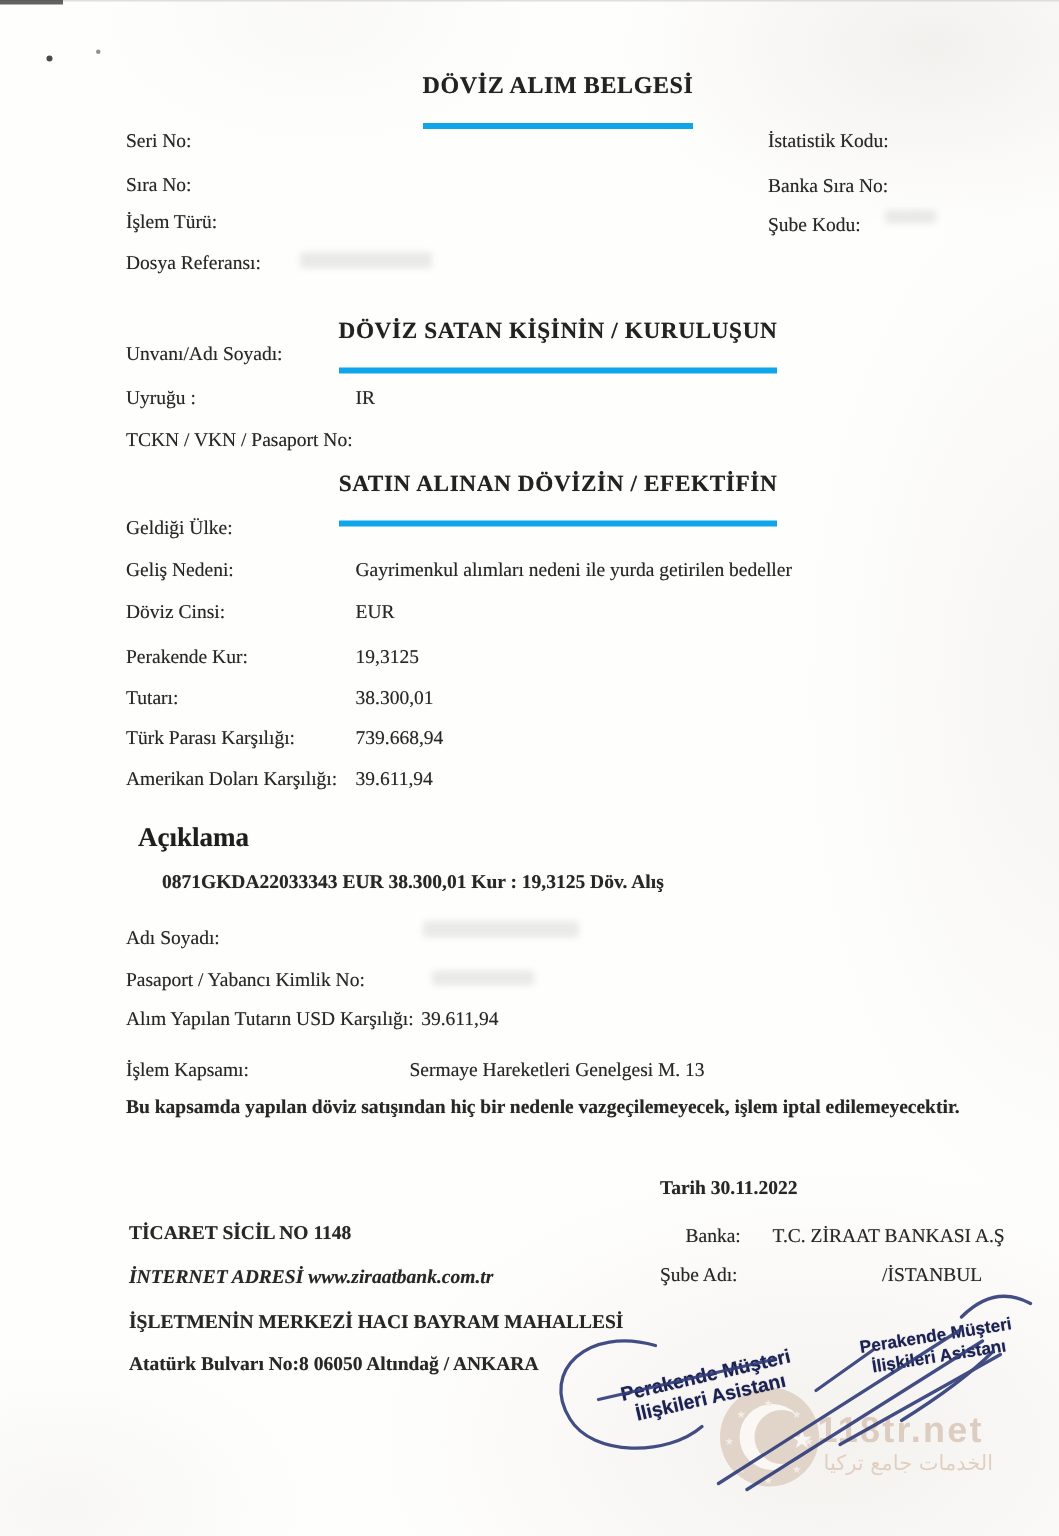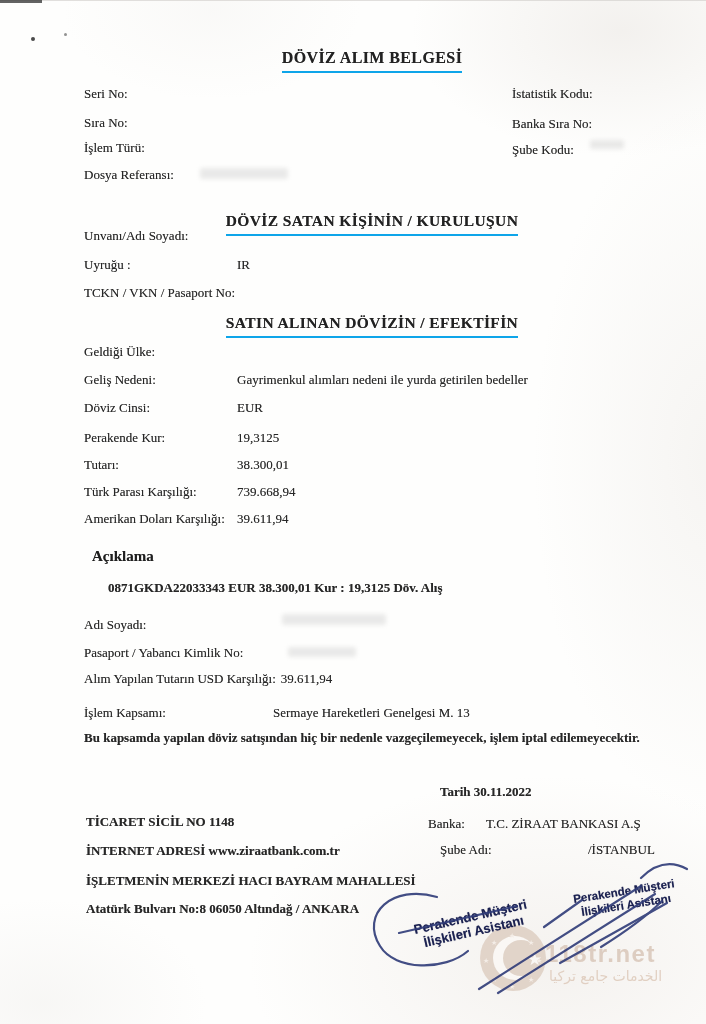--- a/index.html
+++ b/index.html
@@ -28,23 +28,23 @@
   .row .lbl { min-width:148px; }
   .row.wide-lbl .lbl { min-width:184px; }
   .row .val { padding-left:5px; }
   .rcol { left:512px; }
   
   .center-head {
     position:absolute; left:38px; right:0; text-align:center;
     font-weight:bold; font-size:15.5px; letter-spacing:.4px; color:#222;
     text-shadow:0 0 .5px rgba(20,20,20,.5); z-index:2;
   }
-  .center-head span { border-bottom:2px solid #0ea5e9; padding-bottom:5px; }
+  .center-head span { border-bottom:4px solid #0ea5e9; padding-bottom:16px; }
   .subhead {
-    position:absolute; left:92px; font-weight:bold; font-size:15px; color:#1e1e1e;
+    position:absolute; left:92px; font-weight:bold; font-size:18px; color:#1e1e1e;
     text-shadow:0 0 .5px rgba(20,20,20,.5); z-index:2;
   }
   .plain {
     position:absolute; font-weight:bold; font-size:13px; line-height:15px;
     color:#272727; text-shadow:0 0 .5px rgba(30,30,30,.45); white-space:nowrap; z-index:2;
   }
   
   #watermark { position:absolute; left:0; top:0; width:706px; height:1024px; z-index:1; pointer-events:none; }
   #wm-text {
     position:absolute; left:545px; top:940px; font-family:"Liberation Sans", sans-serif;
@@ -181,25 +181,25 @@
   </div>
   <div class="row wide-lbl" style="top:705px">
     <span class="lbl">İşlem Kapsamı:</span>
     <span class="val">Sermaye Hareketleri Genelgesi M. 13</span>
   </div>
   <div class="plain" style="left:84px; top:730px;">Bu kapsamda yapılan döviz satışından hiç bir nedenle vazgeçilemeyecek, işlem iptal edilemeyecektir.</div>
 
   <div class="plain" style="left:440px; top:784px;">Tarih 30.11.2022</div>
 
   <div class="plain" style="left:86px; top:814px;">TİCARET SİCİL NO 1148</div>
-  <div class="plain" style="left:86px; top:843px;">İNTERNET ADRESİ www.ziraatbank.com.tr</div>
+  <div class="plain" style="left:86px; top:843px;font-style:italic;">İNTERNET ADRESİ www.ziraatbank.com.tr</div>
   <div class="plain" style="left:86px; top:873px;">İŞLETMENİN MERKEZİ HACI BAYRAM MAHALLESİ</div>
   <div class="plain" style="left:86px; top:901px;">Atatürk Bulvarı No:8 06050 Altındağ / ANKARA</div>
 
-  <div class="row" style="left:428px; top:816px;">
+  <div class="row" style="left:457px; top:816px;">
     <span class="lbl" style="min-width:53px;">Banka:</span>
     <span class="val">T.C. ZİRAAT BANKASI A.Ş</span>
   </div>
   <div class="row" style="left:440px; top:842px;">
     <span class="lbl" style="min-width:143px;">Şube Adı:</span>
     <span class="val">/İSTANBUL</span>
   </div>
 
   <svg id="watermark" viewBox="0 0 706 1024">
     <g opacity="0.8">

